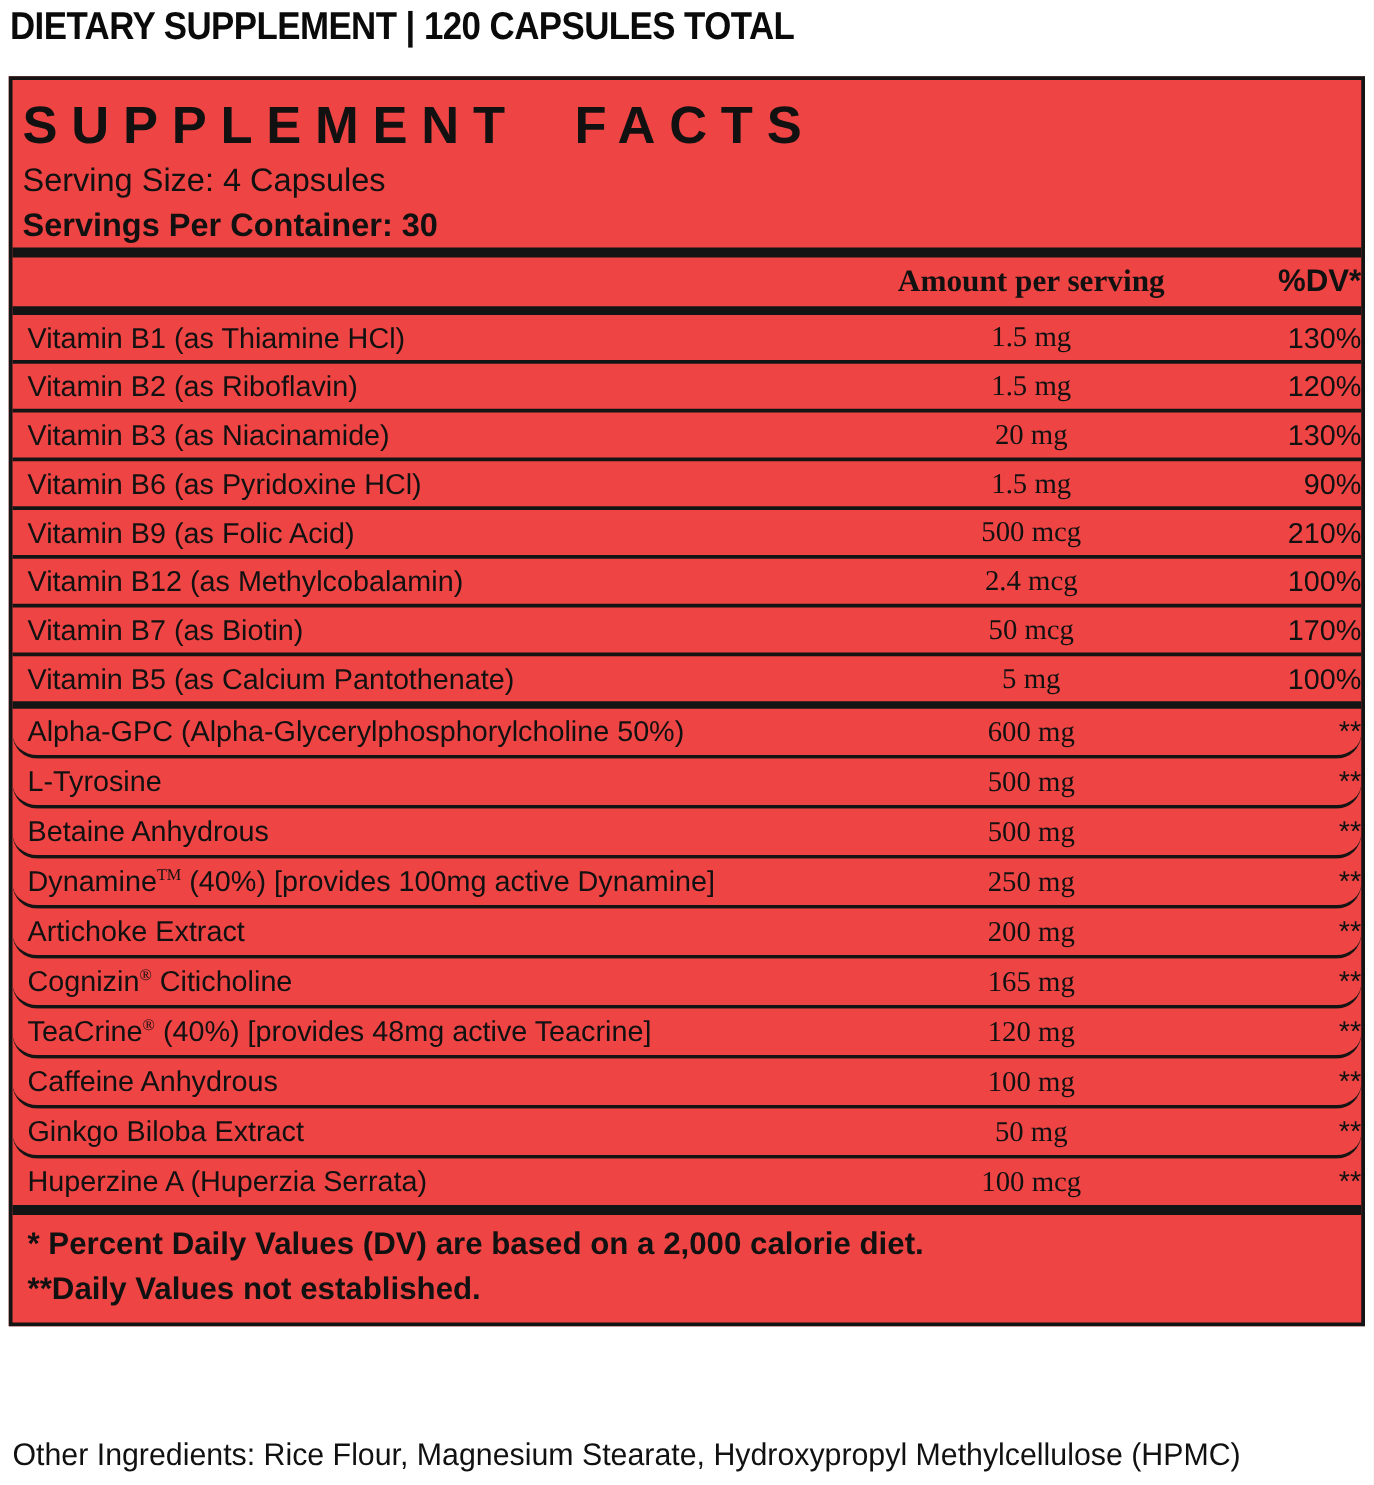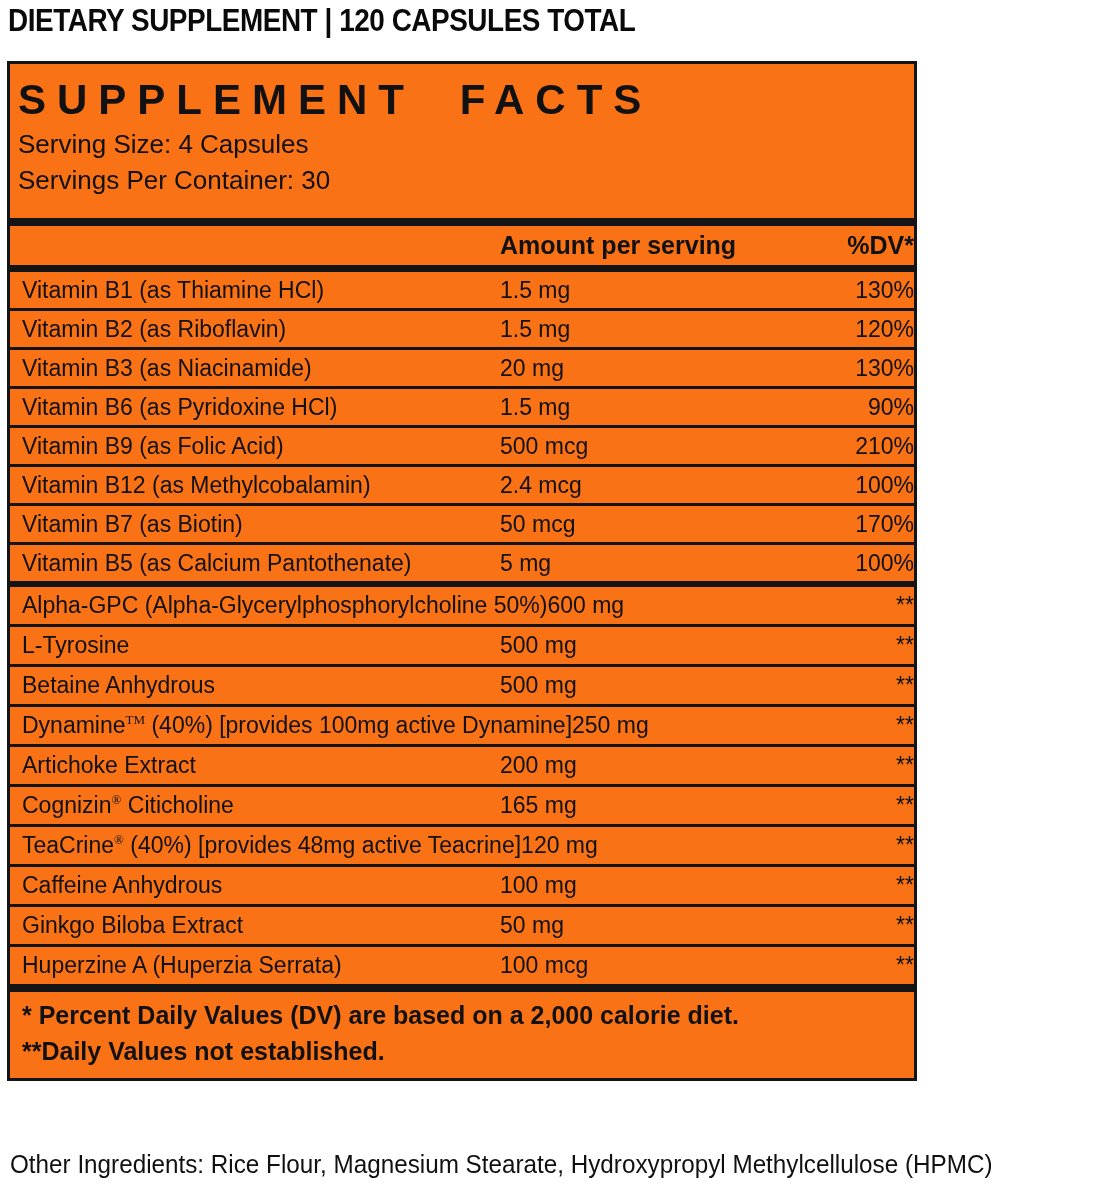--- a/index.html
+++ b/index.html
@@ -13,52 +13,52 @@
 
   .top-title {
     position:absolute; top:3px; left:8px;
     font-size:31px; font-weight:bold; white-space:nowrap;
     letter-spacing:-0.5px;
     transform:scaleX(0.9); transform-origin:left top;
     color:#0a0a0a;
   }
 
   .panel {
-    position:absolute; left:7px; top:61px; width:910px;
+    position:absolute; left:7px; top:61px; width:1085px;
     border:3px solid #141414;
-    background:#f97316;
+    background:#ef4444;
   }
 
   .sf-title {
     font-size:42px; font-weight:bold;
     letter-spacing:11px; word-spacing:22px;
     padding:10px 0 0 8px; line-height:52px;
     white-space:nowrap;
   }
   .serving-line { font-size:26px; line-height:36px; padding-left:8px; }
-  .servings-line { font-size:26px; line-height:36px; padding-left:8px; padding-bottom:20px; }
+  .servings-line { font-size:26px; line-height:36px; padding-left:8px; padding-bottom:0;font-weight:bold; }
 
   .bar-thick  { height:8px; background:#141414; }
   .bar-mid    { height:7px; background:#141414; }
   .bar-sect   { height:6px; background:#141414; }
 
   .hdr-row {
     display:flex; align-items:center; height:39px;
     font-weight:bold; font-size:25px;
   }
   .cell-name { flex:1; padding-left:12px; white-space:nowrap; }
-  .cell-amt  { width:300px; text-align:left; white-space:nowrap; }
+  .cell-amt  { width:300px; text-align:center; white-space:nowrap;font-family:Liberation Serif, serif; }
   .cell-dv   { width:114px; text-align:right; white-space:nowrap; }
 
   .row {
     display:flex; align-items:center;
     height:39px; border-bottom:3px solid #141414;
     font-size:23px;
   }
-  .rows-blend .row { height:40px; }
+  .rows-blend .row { height:40px;border-radius:20px; }
   .rows-vitamins .row:last-child,
   .rows-blend .row:last-child { border-bottom:none; }
   .rows-vitamins .row:last-child { height:36px; }
   .rows-blend .row:last-child { height:37px; }
 
   .supmark {
     font-size:13px; vertical-align:super; line-height:0; letter-spacing:0;font-family:Liberation Serif, serif;
   }
 
   .footnotes { padding:10px 0 4px 12px; }

